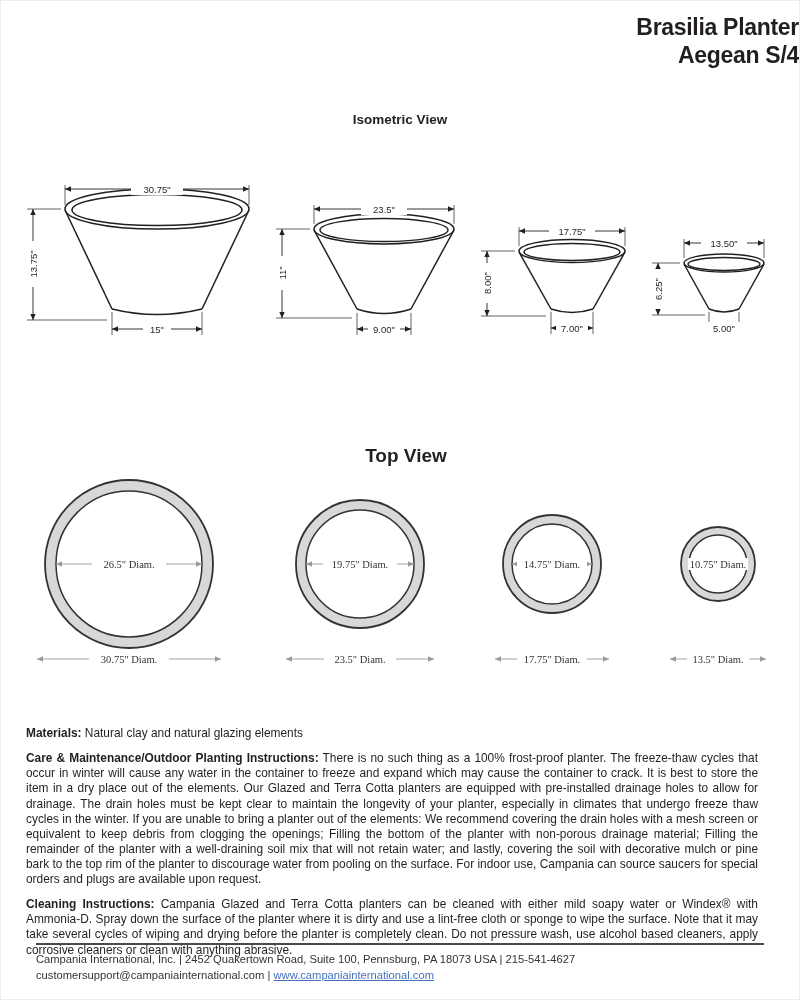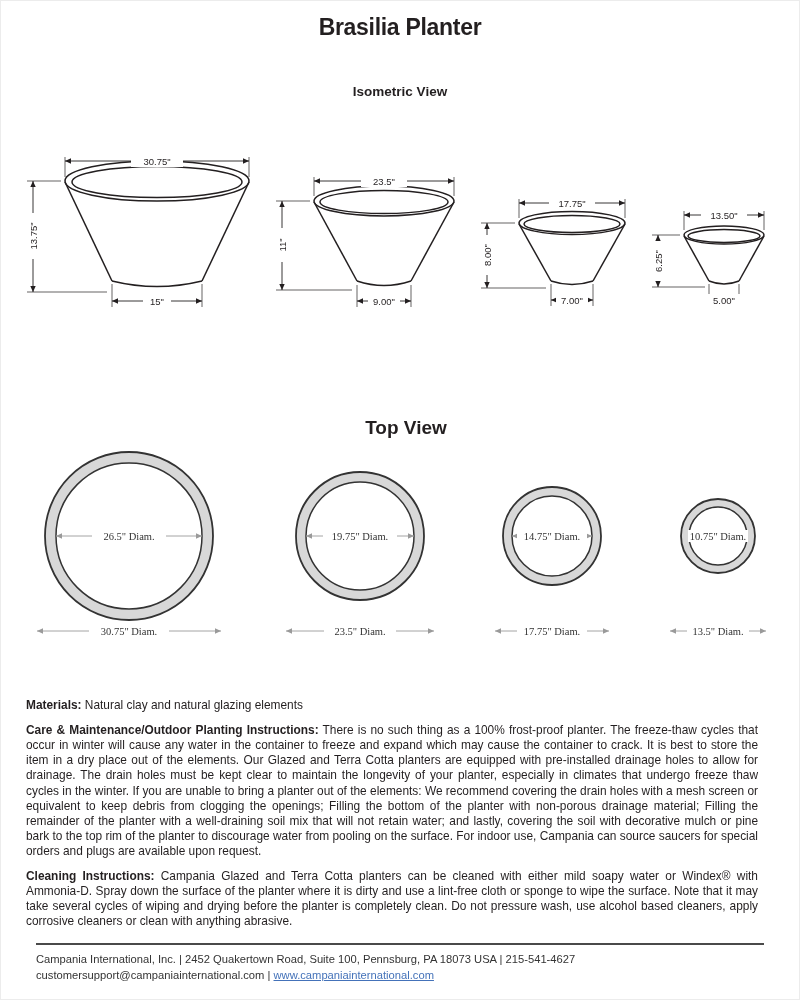--- a/index.html
+++ b/index.html
@@ -4,21 +4,21 @@
 <style>
   html,body { margin:0; padding:0; }
   body {
     width:800px; height:1000px; position:relative;
     background:#ffffff; box-sizing:border-box;
     border:1px solid #ececec;
     font-family:"Liberation Sans", sans-serif;
     color:#231f20;
   }
   .doc-title {
-    text-align:center; padding-top:12px;
+    text-align:right; padding-top:12px;
     font-weight:bold; font-size:23px; line-height:1.22;
     letter-spacing:-0.3px;
   }
   .section-heading {
     text-align:center; font-weight:bold; font-size:13.5px;
   }
   #iso-heading { margin-top:43px; }
   #top-heading { margin-top:100px; font-size:19px;margin-left:12px; }
   .iso-row {
     display:flex; width:762px; margin:52px auto 0;
@@ -71,20 +71,21 @@
     </marker>
     <marker id="arrg" viewBox="0 0 10 10" refX="10" refY="5" markerWidth="7" markerHeight="6" markerUnits="userSpaceOnUse" orient="auto-start-reverse">
       <path d="M0,0.5 L10,5 L0,9.5 Z" fill="#9a9a9a"></path>
     </marker>
   </defs>
 </svg>
 
 <header>
   <div class="doc-title">
     <div>Brasilia Planter</div>
+    <div>Aegean S/4</div>
   </div>
 </header>
 
 <div id="iso-heading" class="section-heading">Isometric View</div>
 
 <div class="iso-row">
 
   <figure>
     <svg width="240" height="162" viewBox="0 0 240 162">
       <g>

